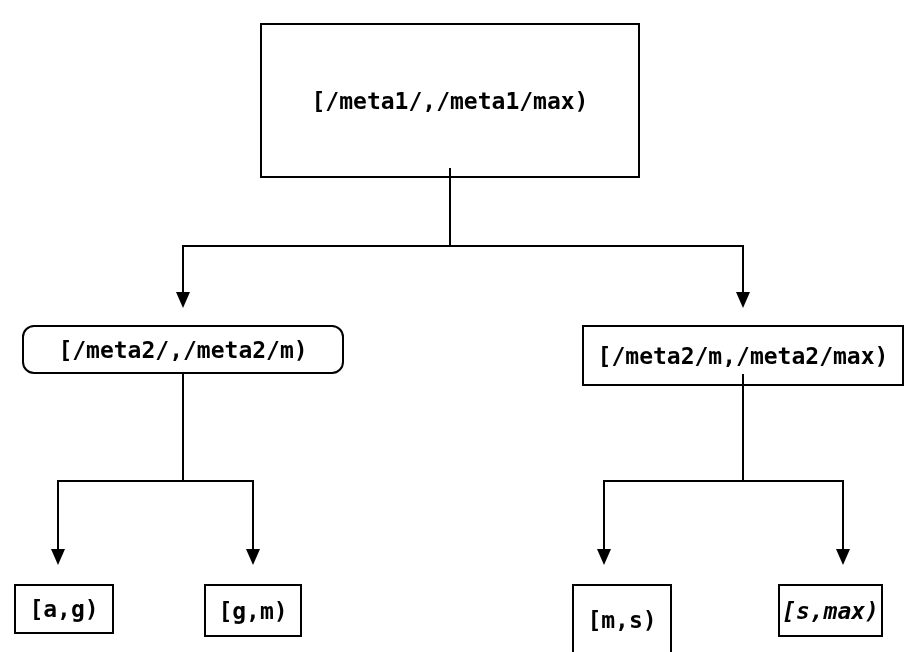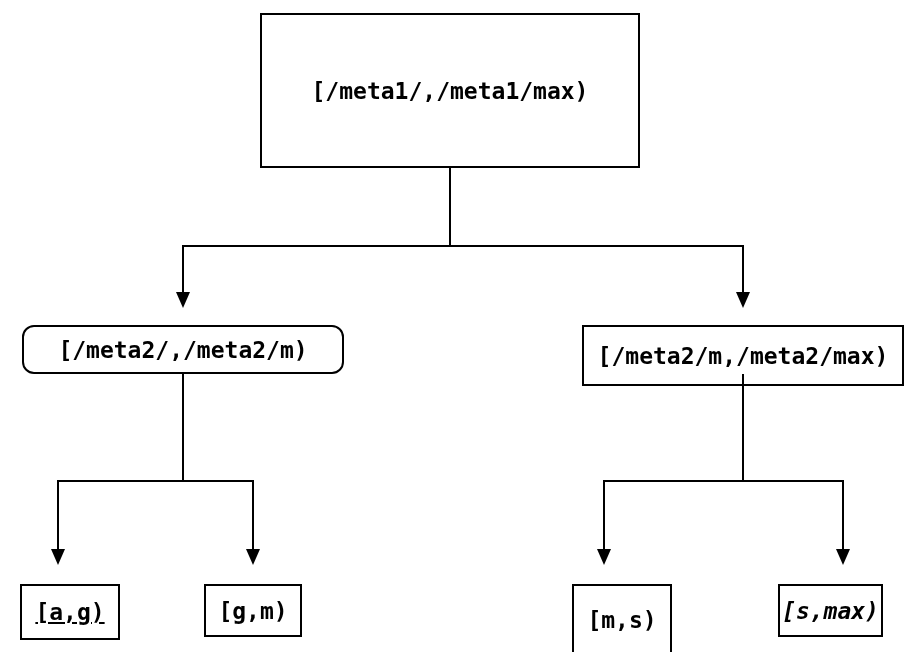--- a/index.html
+++ b/index.html
@@ -21,24 +21,24 @@
     border: 2px solid #000000;
     background: #ffffff;
     display: flex;
     align-items: center;
     justify-content: center;
     font-size: 23px;
     font-weight: bold;
     color: #000000;
     white-space: nowrap;
   }
-  #node-root        { left: 260px; top: 13px;  width: 380px; height: 155px; }
+  #node-root        { left: 260px; top: 23px;  width: 380px; height: 155px; }
   #node-l2-left     { left: 22px;  top: 325px; width: 322px; height: 49px; border-radius: 12px;  }
   #node-l2-right    { left: 582px; top: 325px; width: 322px; height: 61px;  }
-  #node-leaf-ag     { left: 20px;   top: 584px; width: 100px; height: 56px; text-decoration: underline;  }
+  #node-leaf-ag     { left: 14px;   top: 584px; width: 100px; height: 50px;  }
   #node-leaf-gm     { left: 204px; top: 584px; width: 98px;  height: 53px;  }
   #node-leaf-ms     { left: 554px; top: 584px; width: 100px; height: 71px; margin-left: 18px;  }
   #node-leaf-smax   { left: 778px; top: 584px; width: 105px; height: 53px; font-style: italic;  }
 
   .vline {
     position: absolute;
     width: 2px;
     background: #000000;
   }
   .hline {

